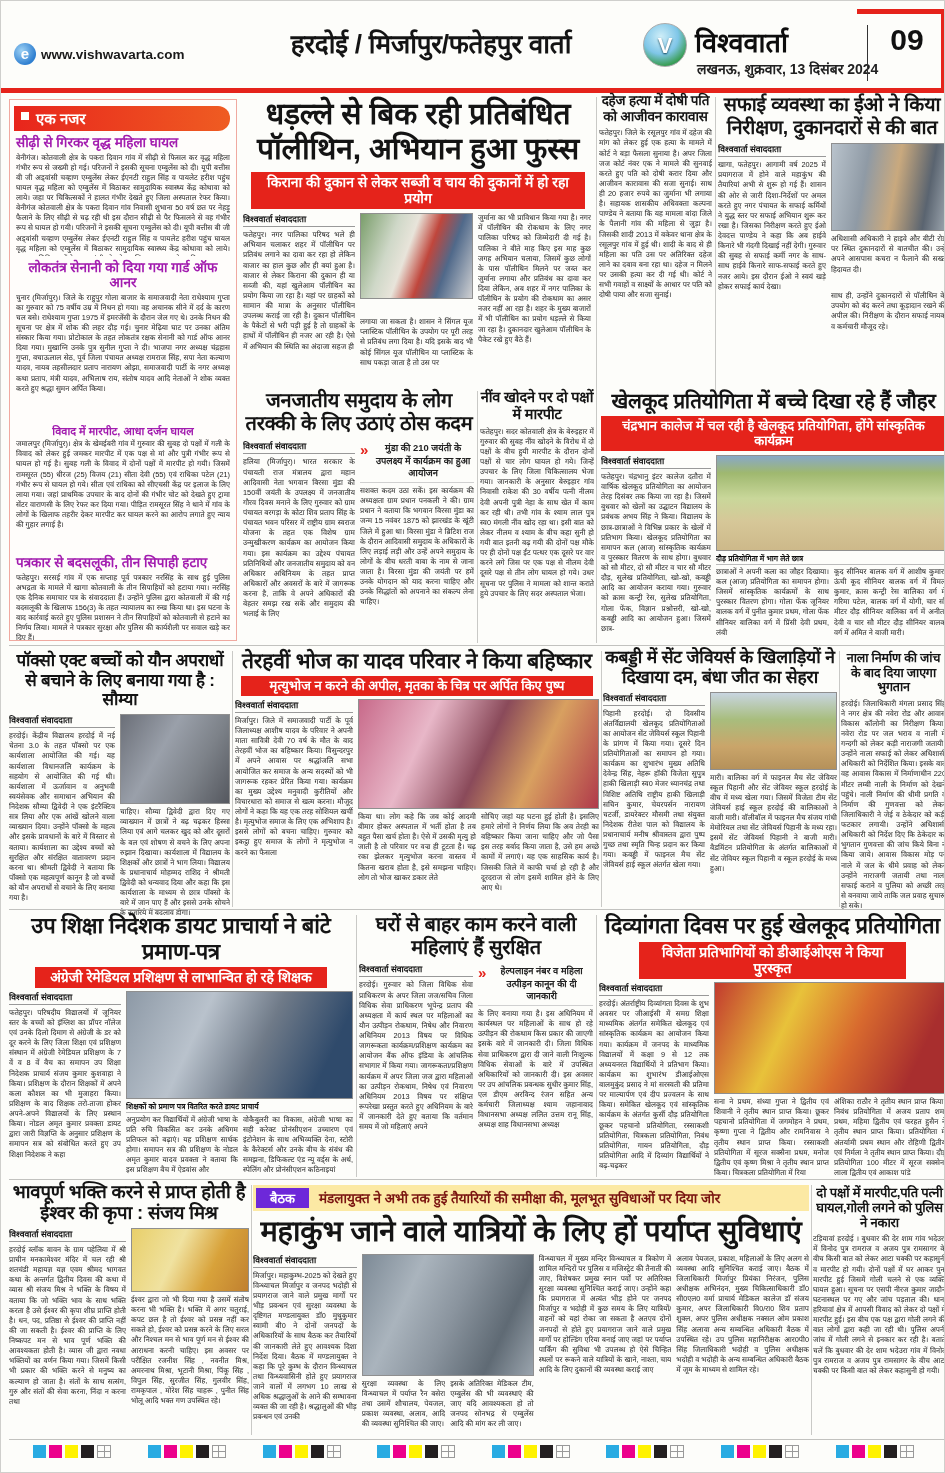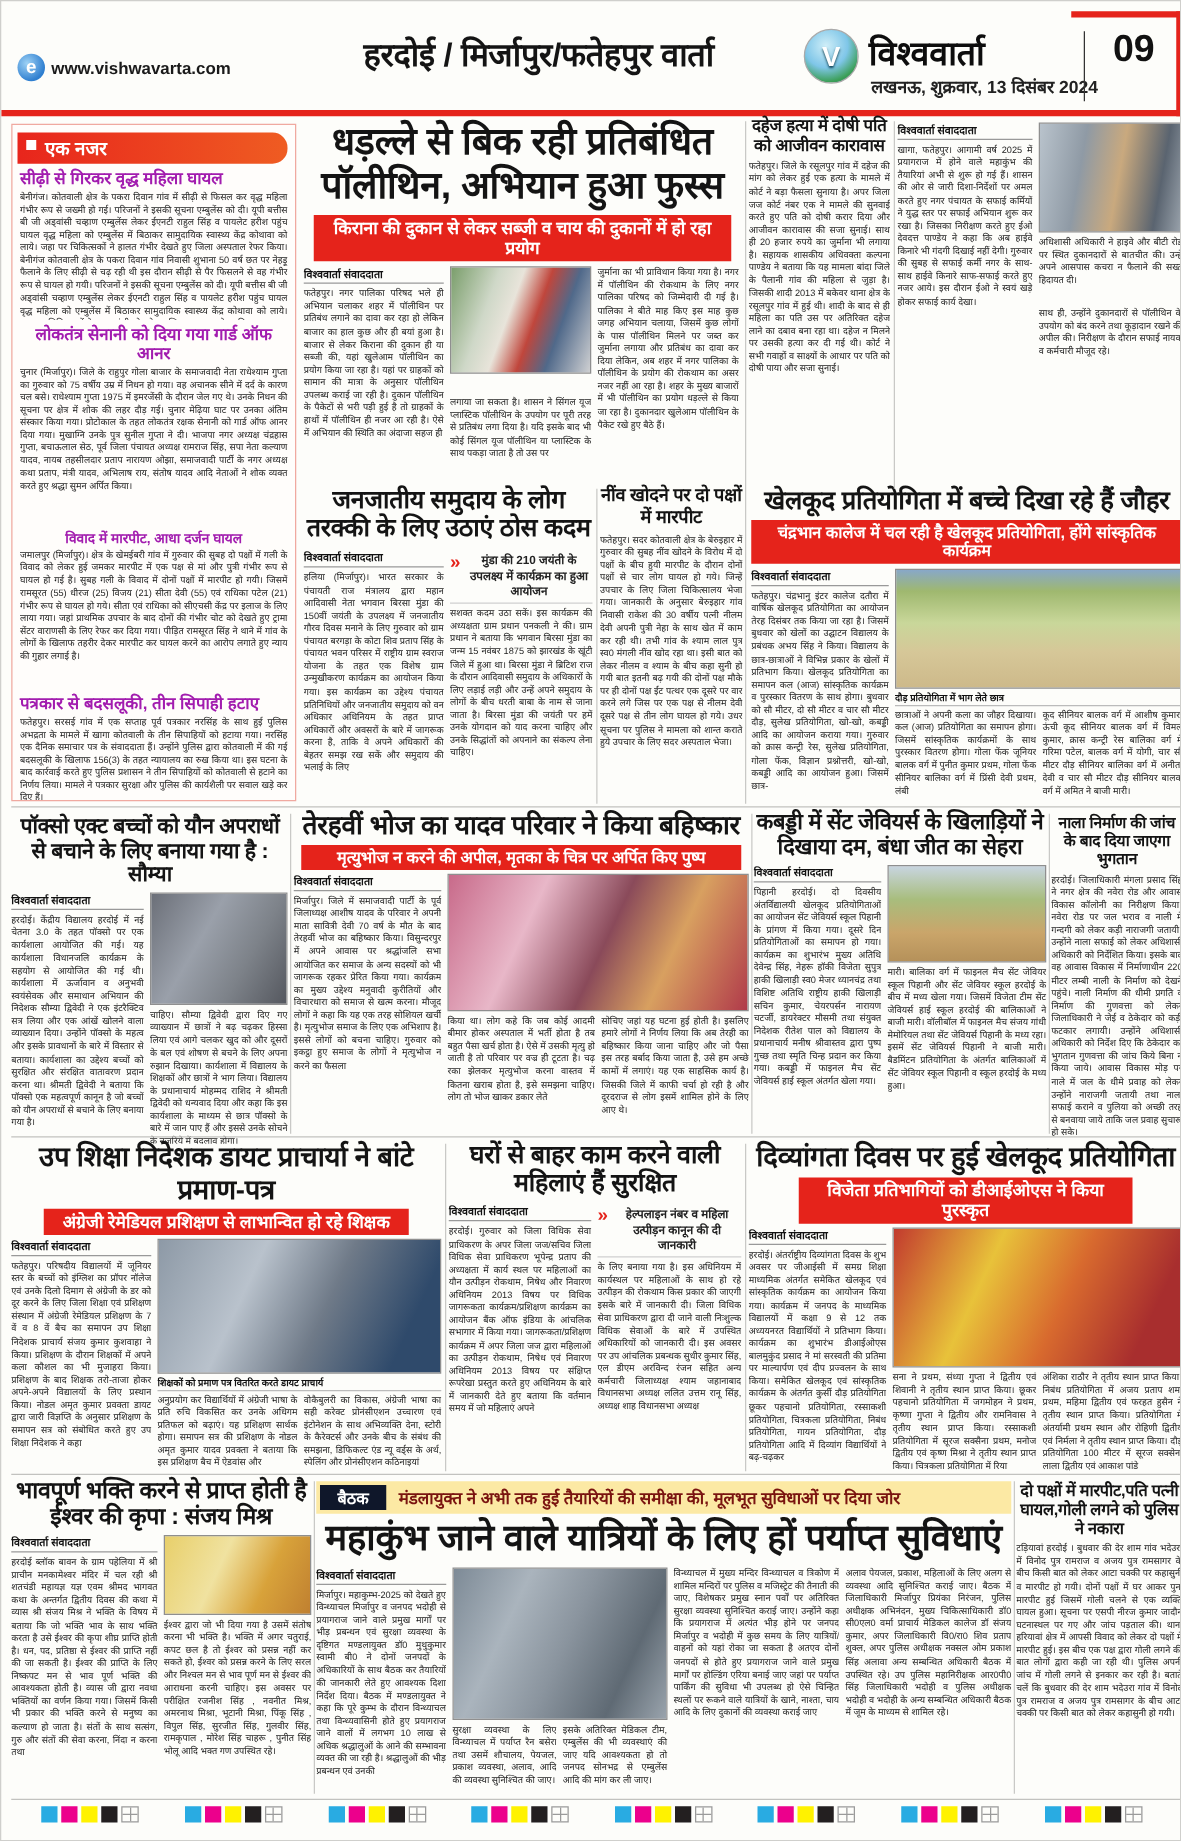--- a/index.html
+++ b/index.html
@@ -38,21 +38,21 @@
   .paper { font-weight:bold; font-size:27px; color:#0d0d0d; }
   .pnum { font-weight:bold; font-size:30px; color:#111; line-height:1; }
   
   .enbox { border:1px solid #f0a9a0; background:#fffdfb; padding:4px 6px; }
   .enbar { background:linear-gradient(90deg,#e8251c,#ef5c22); color:#fff; font-weight:bold; font-size:15px; padding:2px 10px 3px 22px; border-radius:0 12px 12px 0; position:relative; margin:2px 0 4px -2px; }
   .enbar::before { content:""; position:absolute; left:7px; top:6px; width:8px; height:8px; background:#fff; }
   .enh { font-weight:bold; font-size:13px; color:#a21caf; margin:4px 0 2px 0; line-height:1.15; }
   .enh2 { text-align:center; }
   
   .bb { background:#fce9a4; display:flex; align-items:center; gap:10px; padding:2px 3px; }
-  .bbtag { background:#0f172a; color:#fff; font-weight:bold; font-size:13px; padding:1px 14px; }
+  .bbtag { background:#6d28d9; color:#fff; font-weight:bold; font-size:13px; padding:1px 14px; }
   .bbtx { color:#7a1410; font-weight:bold; font-size:13.5px; }
   
   .regrow { position:absolute; left:0; top:1444px; width:945px; display:flex; justify-content:space-around; padding:0 14px; }
   .reggrp { display:flex; gap:3px; align-items:center; }
   .sq { width:13px; height:13px; display:inline-block; }
   .c { background:#29abe2; } .m { background:#ec008c; } .yy { background:#fff200; } .k { background:#231f20; }
   .reg { width:14px; height:13px; display:inline-block; border:1px solid #9a9a9a; background:
     linear-gradient(#9a9a9a,#9a9a9a) 50% 0/1px 100% no-repeat,
     linear-gradient(#9a9a9a,#9a9a9a) 0 50%/100% 1px no-repeat; }
 </style>
@@ -110,20 +110,21 @@
       </div>
     </div>
   </div>
 
   <div class="art" style="left:598px;top:92px;width:113px;">
     <div class="hl" style="font-size:13.5px;">दहेज हत्या में दोषी पति को आजीवन कारावास</div>
     <div class="bt" style="height:258px;margin-top:4px;">फतेहपुर। जिले के रसूलपुर गांव में दहेज की मांग को लेकर हुई एक हत्या के मामले में कोर्ट ने बड़ा फैसला सुनाया है। अपर जिला जज कोर्ट नंबर एक ने मामले की सुनवाई करते हुए पति को दोषी करार दिया और आजीवन कारावास की सजा सुनाई। साथ ही 20 हजार रुपये का जुर्माना भी लगाया है। सहायक शासकीय अधिवक्ता कल्पना पाण्डेय ने बताया कि यह मामला बांदा जिले के पैलानी गांव की महिला से जुड़ा है। जिसकी शादी 2013 में बकेवर थाना क्षेत्र के रसूलपुर गांव में हुई थी। शादी के बाद से ही महिला का पति उस पर अतिरिक्त दहेज लाने का दबाव बना रहा था। दहेज न मिलने पर उसकी हत्या कर दी गई थी। कोर्ट ने सभी गवाहों व साक्ष्यों के आधार पर पति को दोषी पाया और सजा सुनाई।</div>
   </div>
 
   <div class="art" style="left:717px;top:92px;width:228px;">
+    <div class="hl" style="font-size:19.5px;">सफाई व्यवस्था का ईओ ने किया निरीक्षण, दुकानदारों से की बात</div>
     <div class="cols" style="margin-top:5px;">
       <div style="width:108px;">
         <div class="by">विश्ववार्ता संवाददाता</div>
         <div class="bt" style="height:222px;">खागा, फतेहपुर। आगामी वर्ष 2025 में प्रयागराज में होने वाले महाकुंभ की तैयारियां अभी से शुरू हो गई हैं। शासन की ओर से जारी दिशा-निर्देशों पर अमल करते हुए नगर पंचायत के सफाई कर्मियों ने युद्ध स्तर पर सफाई अभियान शुरू कर रखा है। जिसका निरीक्षण करते हुए ईओ देवदत्त पाण्डेय ने कहा कि अब हाईवे किनारे भी गंदगी दिखाई नहीं देगी। गुरुवार की सुबह से सफाई कर्मी नगर के साथ-साथ हाईवे किनारे साफ-सफाई करते हुए नजर आये। इस दौरान ईओ ने स्वयं खड़े होकर सफाई कार्य देखा।</div>
       </div>
       <div style="width:115px;">
         <div class="ph ph-road" style="height:88px;"></div>
         <div class="bt" style="height:54px;margin-top:3px;">अधिशासी अधिकारी ने हाइवे और बीटी रोड पर स्थित दुकानदारों से बातचीत की। उन्हें अपने आसपास कचरा न फैलाने की सख्त हिदायत दी।</div>
         <div class="bt" style="height:82px;margin-top:3px;">साथ ही, उन्होंने दुकानदारों से पॉलीथिन के उपयोग को बंद करने तथा कूड़ादान रखने की अपील की। निरीक्षण के दौरान सफाई नायक व कर्मचारी मौजूद रहे।</div>
       </div>

